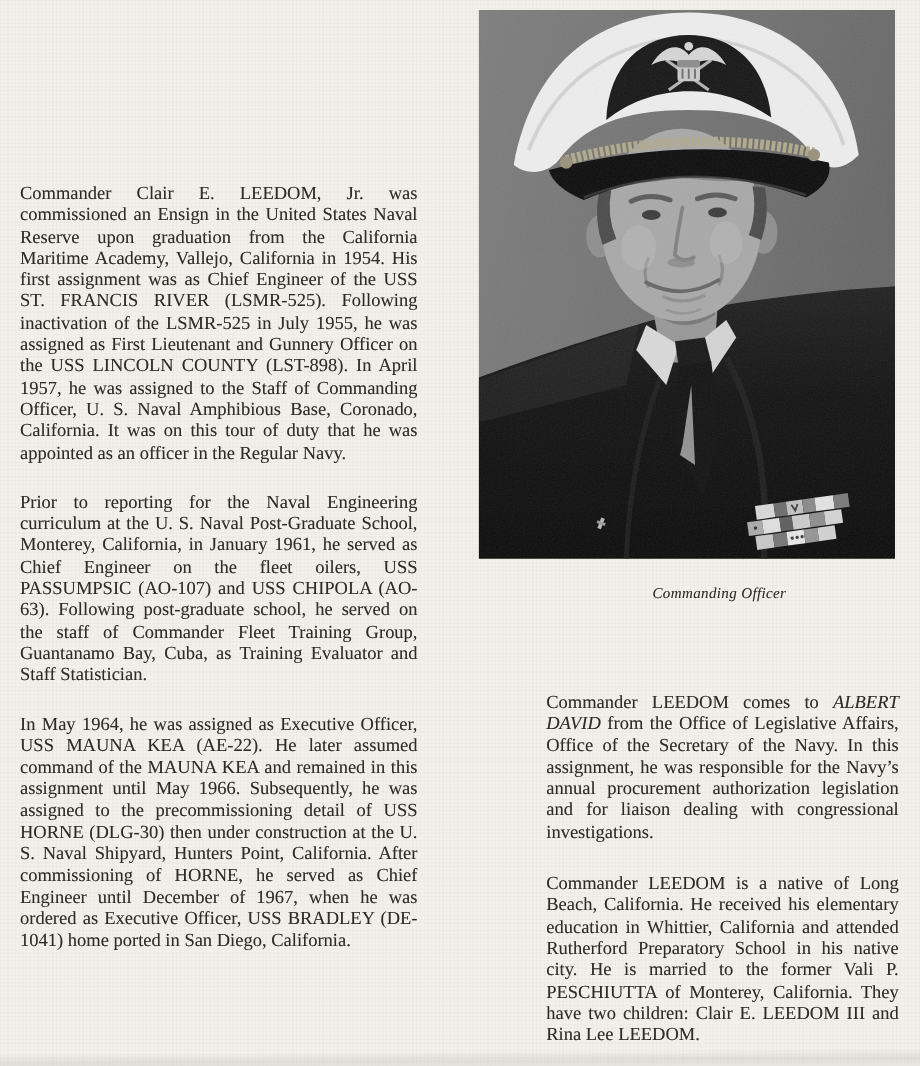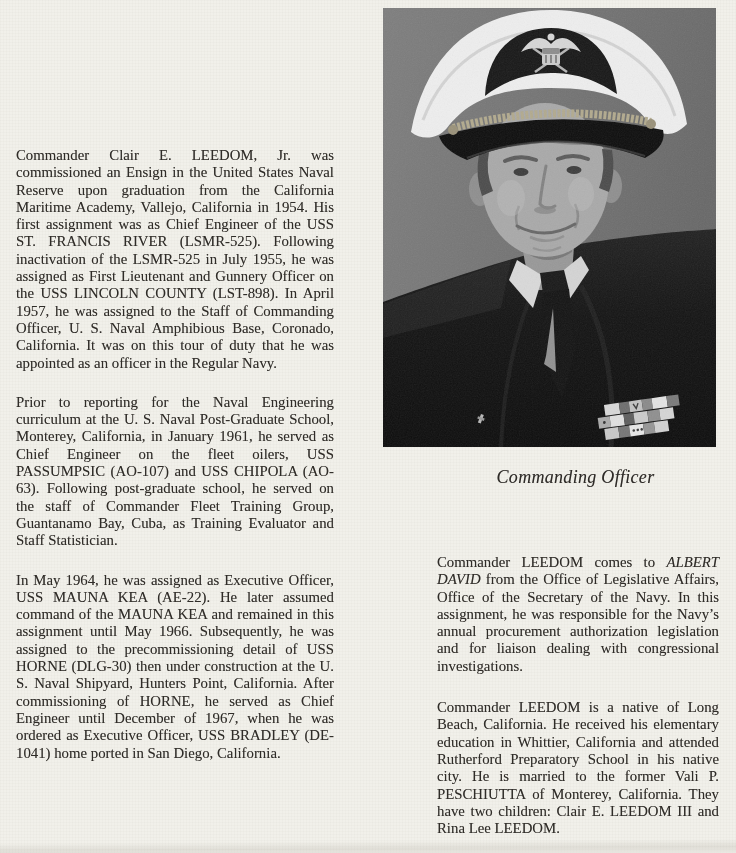--- a/index.html
+++ b/index.html
@@ -14,21 +14,21 @@
   }
   .col{position:absolute;font-size:14.8px;line-height:17.3px;text-align:justify;
        text-shadow:0 0 .5px rgba(47,44,40,.35);}
   .col p{margin:0 16px 22px 0;}
   .left-col{left:16px;top:147px;width:334px;}
   .right-col{left:421px;top:554px;width:298px;}
   .right-col p{margin:0 0 24px 16px;}
   .photo-wrap{position:absolute;left:383px;top:8px;width:333px;height:439px;}
   .photo-wrap svg{display:block;width:333px;height:439px;}
   .caption{position:absolute;left:383px;top:467px;width:333px;box-sizing:border-box;
-           padding-left:52px;text-align:center;font-style:italic;font-size:18px;
+           padding-left:52px;text-align:center;font-style:italic;font-size:12px;
            letter-spacing:.3px;color:#2e2b28;text-shadow:0 0 .5px rgba(47,44,40,.3);}
   .ship{font-style:italic;}
   .crease{position:absolute;left:-10px;right:-10px;bottom:-2px;height:14px;
           background:linear-gradient(to bottom, rgba(0,0,0,0) 0%, rgba(125,118,104,.14) 55%, rgba(232,230,224,.9) 100%);
           transform:rotate(-.35deg);}
 </style>
 </head>
 <body>
 
 <div class="col left-col">

